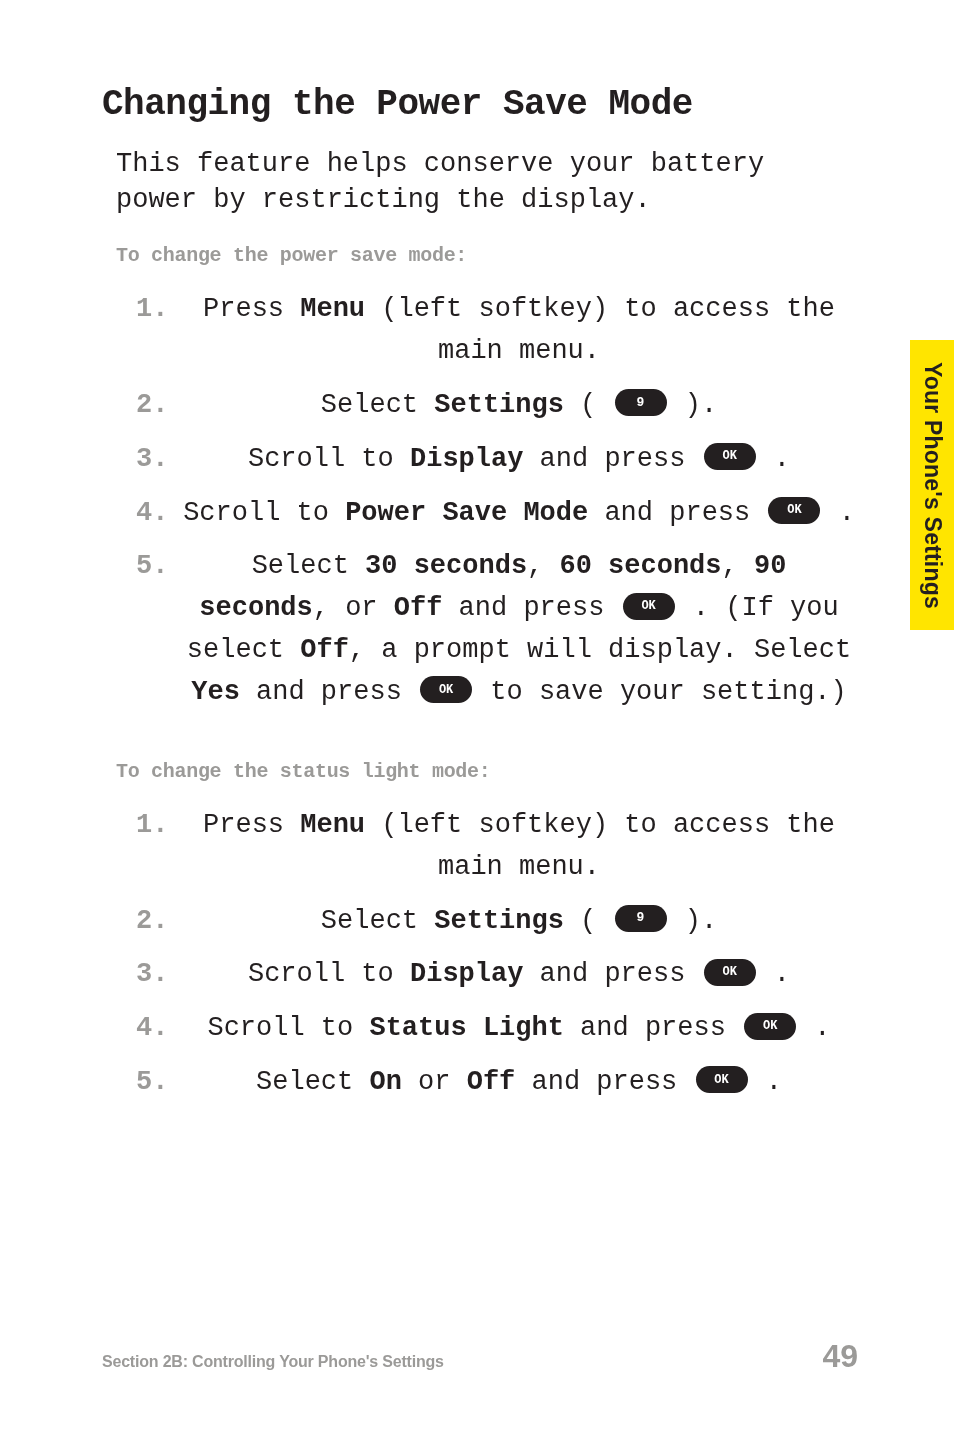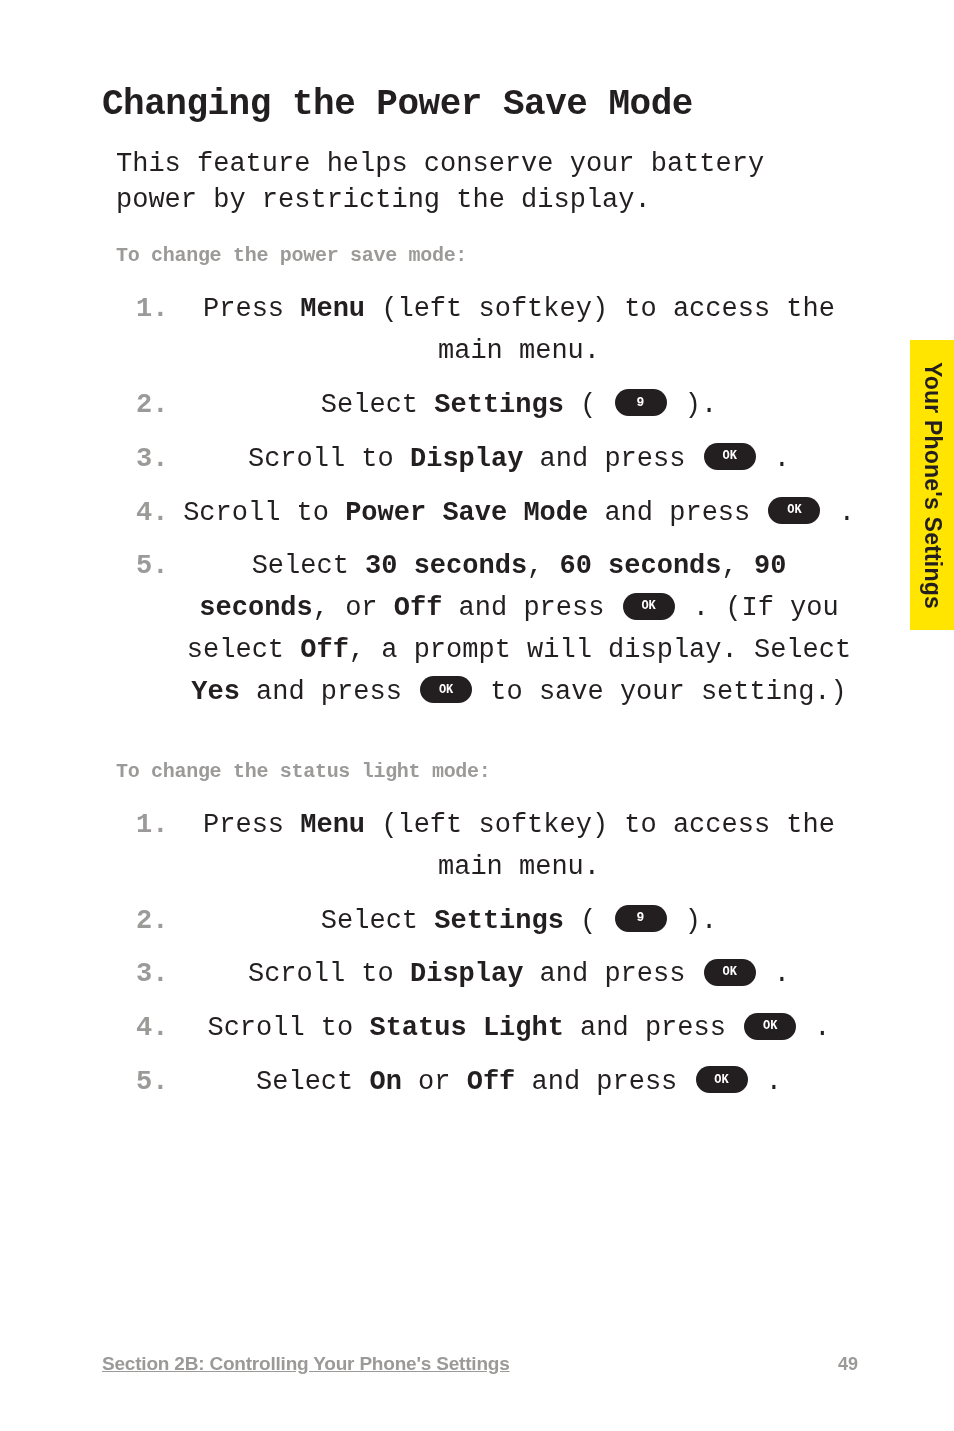--- a/index.html
+++ b/index.html
@@ -96,22 +96,22 @@
     position: absolute;
     bottom: 56px;
     left: 102px;
     right: 96px;
     display: flex;
     justify-content: space-between;
     align-items: baseline;
     font-weight: 700;
     color: #9b9a98;
   }
-  .footer .left { font-size: 19px; letter-spacing: -0.2px; text-decoration: underline; }
-  .footer .right { font-size: 18px; }
+  .footer .left { font-size: 16px; letter-spacing: -0.2px; }
+  .footer .right { font-size: 32px; }
 </style>
 </head>
 <body>
 
 <div class="side-tab">
   <span>Your Phone's Settings</span>
 </div>
 
 <div class="page">
 

